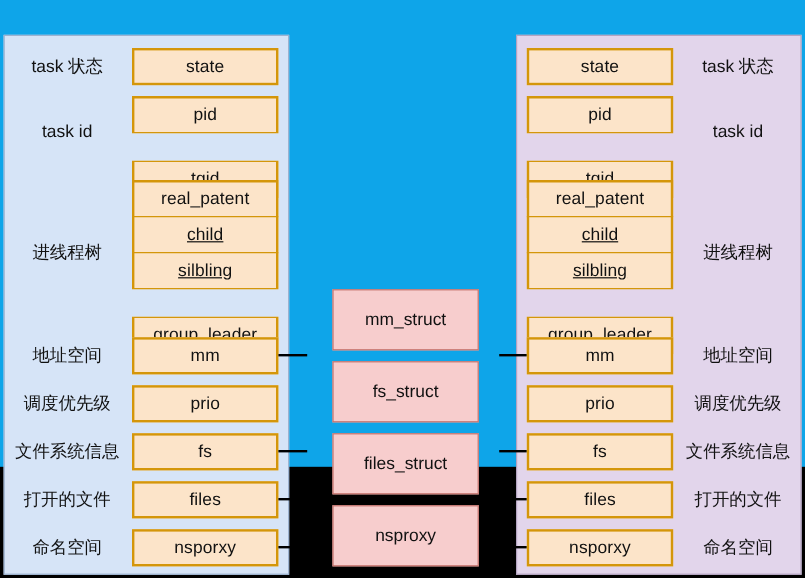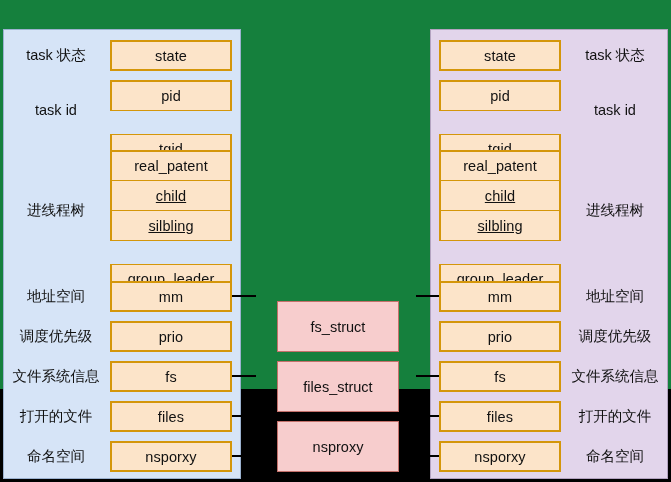--- a/index.html
+++ b/index.html
@@ -10,21 +10,21 @@
   body {
     width: 671px;
     height: 482px;
     overflow: hidden;
     font-family: "Liberation Sans", "DejaVu Sans", sans-serif;
   }
   #canvas {
     position: relative;
     width: 671px;
     height: 389px;
-    background: #15803d;
+    background: #0ea5e9;
   }
 
   
   .panel {
     position: absolute;
     box-sizing: border-box;
     border: 1px solid #9aa6bb;
   }
   #panel-left {
     left: 3px;
@@ -134,20 +134,21 @@
   <div class="field" style="left:110px; top:321px; width:122px; height:31px;">prio</div>
   <div class="field" style="left:110px; top:361px; width:122px; height:31px;">fs</div>
   <div class="field" style="left:110px; top:401px; width:122px; height:31px;">files</div>
   <div class="field" style="left:110px; top:441px; width:122px; height:31px;">nsporxy</div>
 
   <div class="connector" style="left:232px; top:295px; width:24px;"></div>
   <div class="connector" style="left:232px; top:375px; width:24px;"></div>
   <div class="connector" style="left:232px; top:415px; width:24px;"></div>
   <div class="connector" style="left:232px; top:455px; width:24px;"></div>
 
+  <div class="struct" style="left:277px; top:241px; width:122px; height:51px;">mm_struct</div>
   <div class="struct" style="left:277px; top:301px; width:122px; height:51px;">fs_struct</div>
   <div class="struct" style="left:277px; top:361px; width:122px; height:51px;">files_struct</div>
   <div class="struct" style="left:277px; top:421px; width:122px; height:51px;">nsproxy</div>
 
   <div id="panel-right" class="panel"></div>
 
   <div class="connector" style="left:416px; top:295px; width:24px;"></div>
   <div class="connector" style="left:416px; top:375px; width:24px;"></div>
   <div class="connector" style="left:416px; top:415px; width:24px;"></div>
   <div class="connector" style="left:416px; top:455px; width:24px;"></div>

